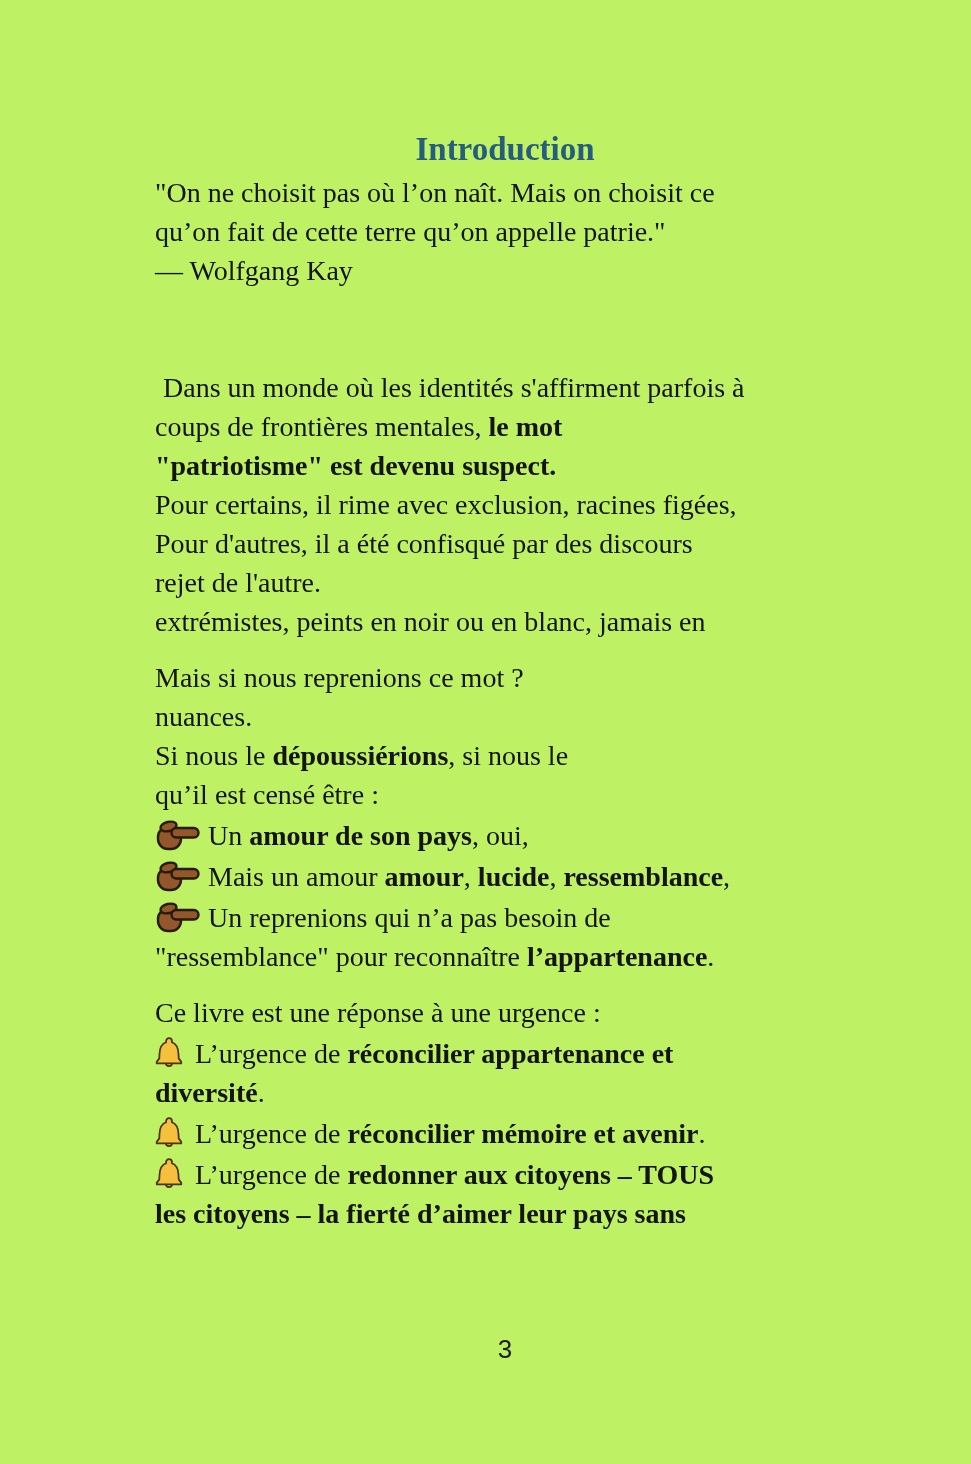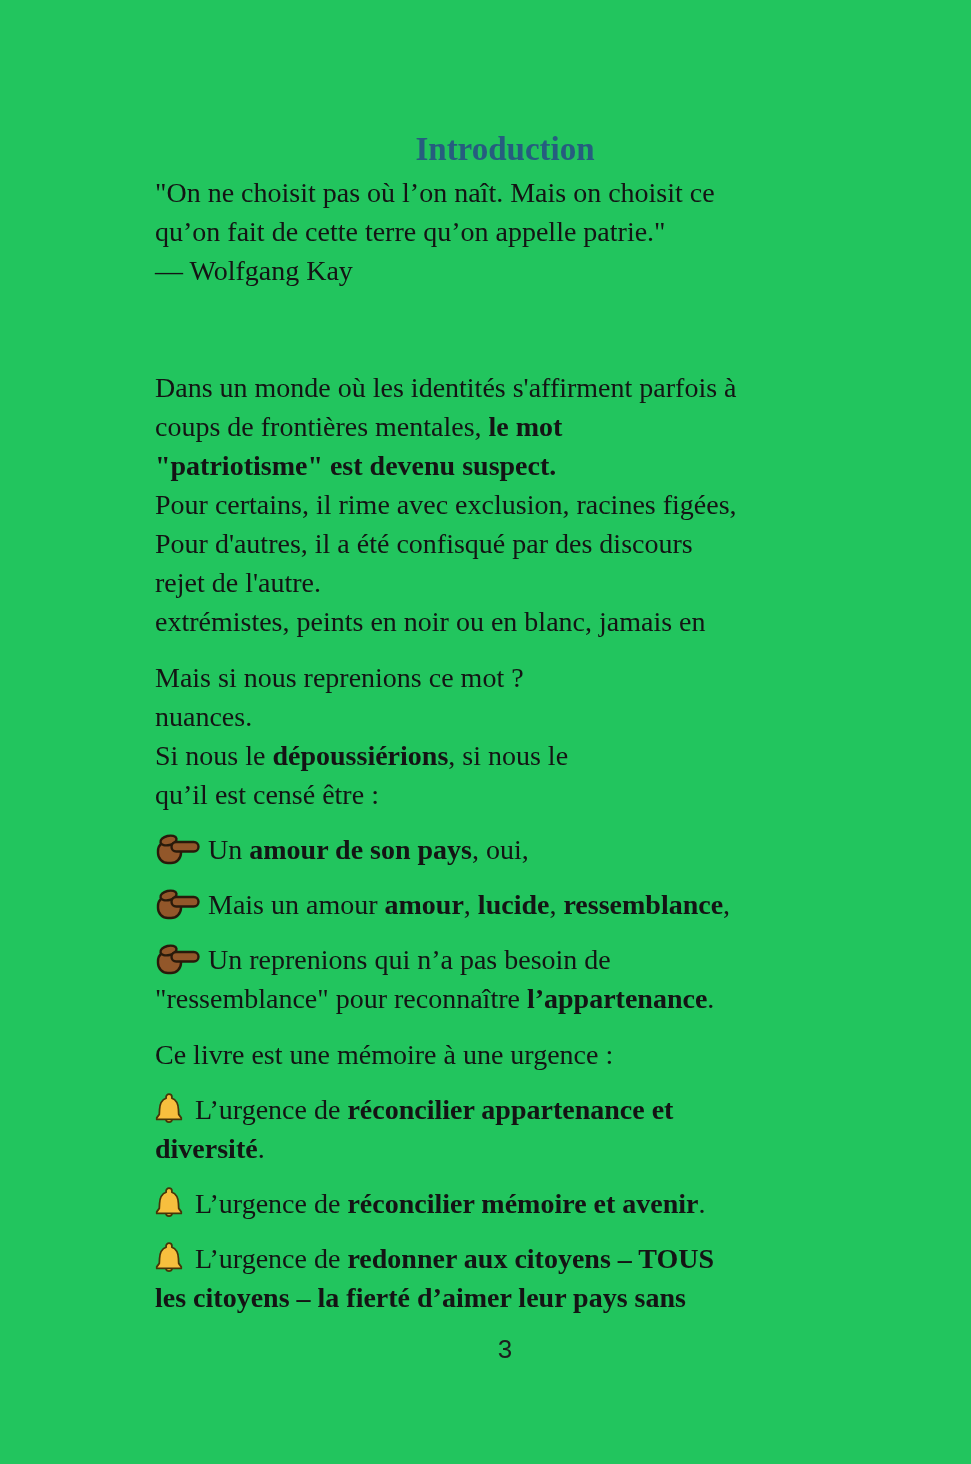--- a/index.html
+++ b/index.html
@@ -4,40 +4,40 @@
 <style>
   html, body { margin: 0; padding: 0; }
   body {
     width: 971px; height: 1464px;
     background: #ffffff;
     position: relative;
     overflow: hidden;
     font-family: "Liberation Serif", "DejaVu Serif", serif;
     color: var(--body-color, #141414);
   }
-  .page { position: absolute; inset: 0; background: #22c55e; }
+  .page { position: absolute; inset: 0; background: #bef264; }
   .content { position: absolute; left: 155px; top: 128px; width: 700px; }
   .line {
     font-size: 28px;
     line-height: 39px;
     white-space: nowrap;
   }
   .line b { font-weight: bold; }
   .title {
     font-size: 33px;
     line-height: 42px;
     font-weight: bold;
     color: var(--title-color, #265d7f);
     text-align: center;
     white-space: normal;
     margin-bottom: 3px;
   }
-  .gap-big    { margin-top: 78px; }
+  .gap-big    { margin-top: 78px; margin-left: 8px; }
   .gap-para   { margin-top: 17px; }
-  .gap-bullet { margin-top: 16px;  }
+  .gap-bullet { margin-top: 2px;  }
   .icon { display: inline-block; }
   .icon-finger { width: 46px; height: 34px; vertical-align: -7px; margin-right: 7px; }
   .icon-bell   { width: 28px; height: 33px; vertical-align: -6px; margin-right: 12px; }
   .pagenum {
     position: absolute;
     top: 1332px; left: 155px; width: 700px;
     text-align: center;
     font-family: "Liberation Sans", sans-serif;
     font-size: 26px;
     line-height: 34px;
@@ -79,21 +79,21 @@
     </g>
   </svg><span>Mais un amour </span><b>amour</b><span>, </span><b>lucide</b><span>, </span><b>ressemblance</b><span>,</span></div>
       <div class="line gap-bullet"><svg class="icon icon-finger" viewBox="0 0 46 34" xmlns="http://www.w3.org/2000/svg">
     <g style="fill:var(--finger-fill,#92572a);stroke:var(--finger-stroke,#281a0b)" stroke-width="2.4" stroke-linejoin="round" stroke-linecap="round">
       <rect x="3" y="9" width="23" height="22" rx="10"></rect>
       <ellipse cx="13.5" cy="8.5" rx="8.2" ry="4.6" transform="rotate(-14 13.5 8.5)"></ellipse>
       <rect x="16.5" y="10" width="27" height="9.5" rx="4.7"></rect>
     </g>
   </svg><span>Un reprenions qui n’a pas besoin de</span></div>
       <div class="line"><span>"ressemblance" pour reconnaître </span><b>l’appartenance</b><span>.</span></div>
-      <div class="line gap-para"><span>Ce livre est une mémoire à une urgence :</span></div>
+      <div class="line gap-para"><span>Ce livre est une réponse à une urgence :</span></div>
       <div class="line gap-bullet"><svg class="icon icon-bell" viewBox="0 0 32 37" xmlns="http://www.w3.org/2000/svg">
     <g style="fill:var(--bell-fill,#f7bf3e);stroke:var(--bell-stroke,#473408)" stroke-width="2" stroke-linejoin="round">
       <path d="M12.5 30.5 a3.5 3.5 0 0 0 7 0 z"></path>
       <path d="M16 2.2 a3.4 3.4 0 0 1 3.4 3.4 l-0.2 1.2 c5 1.7 7.3 6.5 7.6 12.8 l0.3 5.6 2.9 4 v1.8 H2 v-1.8 l2.9 -4 0.3 -5.6 C5.5 13.3 7.8 8.5 12.8 6.8 l-0.2 -1.2 A3.4 3.4 0 0 1 16 2.2 z"></path>
     </g>
   </svg><span>L’urgence de </span><b>réconcilier appartenance et</b></div>
       <div class="line"><b>diversité</b><span>.</span></div>
       <div class="line gap-bullet"><svg class="icon icon-bell" viewBox="0 0 32 37" xmlns="http://www.w3.org/2000/svg">
     <g style="fill:var(--bell-fill,#f7bf3e);stroke:var(--bell-stroke,#473408)" stroke-width="2" stroke-linejoin="round">
       <path d="M12.5 30.5 a3.5 3.5 0 0 0 7 0 z"></path>

